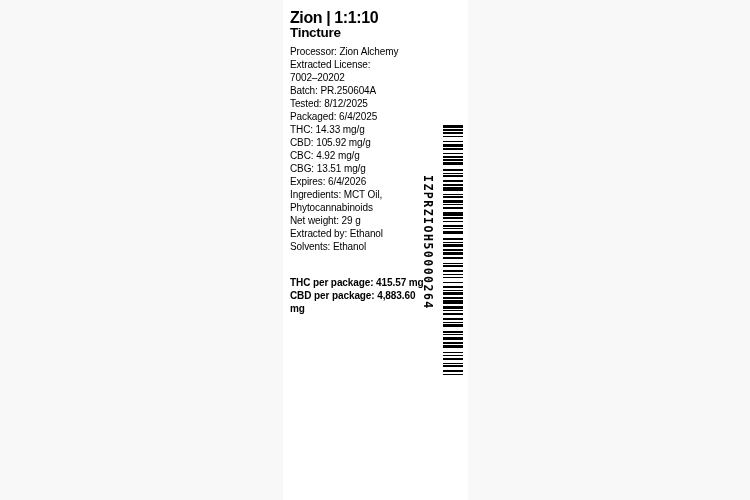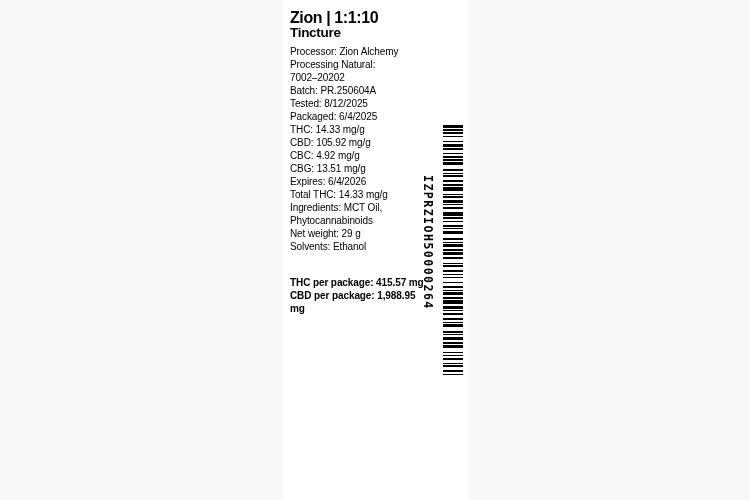--- a/index.html
+++ b/index.html
@@ -66,40 +66,40 @@
   <div class="label">
 
     <div class="title1">Zion | 1:1:10</div>
 
     <div class="title2wrap">
       <span class="overlap">Tincture</span>
     </div>
 
     <div class="details" id="details">
         <div class="line">Processor: Zion Alchemy</div>
-        <div class="line">Processing Natural:</div>
+        <div class="line">Extracted License:</div>
         <div class="line">7002–20202</div>
         <div class="line">Batch: PR.250604A</div>
         <div class="line">Tested: 8/12/2025</div>
         <div class="line">Packaged: 6/4/2025</div>
         <div class="line">THC: 14.33 mg/g</div>
         <div class="line">CBD: 105.92 mg/g</div>
         <div class="line">CBC: 4.92 mg/g</div>
         <div class="line">CBG: 13.51 mg/g</div>
         <div class="line">Expires: 6/4/2026</div>
-        <div class="line">Total THC: 14.33 mg/g</div>
         <div class="line">Ingredients: MCT Oil,</div>
         <div class="line">Phytocannabinoids</div>
         <div class="line">Net weight: 29 g</div>
+        <div class="line">Extracted by: Ethanol</div>
         <div class="line">Solvents: Ethanol</div>
       </div>
 
     <div class="package" id="package">
         <div class="line">THC per package: 415.57 mg</div>
-        <div class="line">CBD per package: 1,988.95</div>
+        <div class="line">CBD per package: 4,883.60</div>
         <div class="line">mg</div>
       </div>
 
     <div class="barcode-text">IZPRZIOH50000264</div>
 
     <div class="barcode-bars" id="bars">
         <div class="bar" style="height: 3px;"></div>
         <div class="gap" style="height: 1px;"></div>
         <div class="bar" style="height: 2px;"></div>
         <div class="gap" style="height: 1px;"></div>

